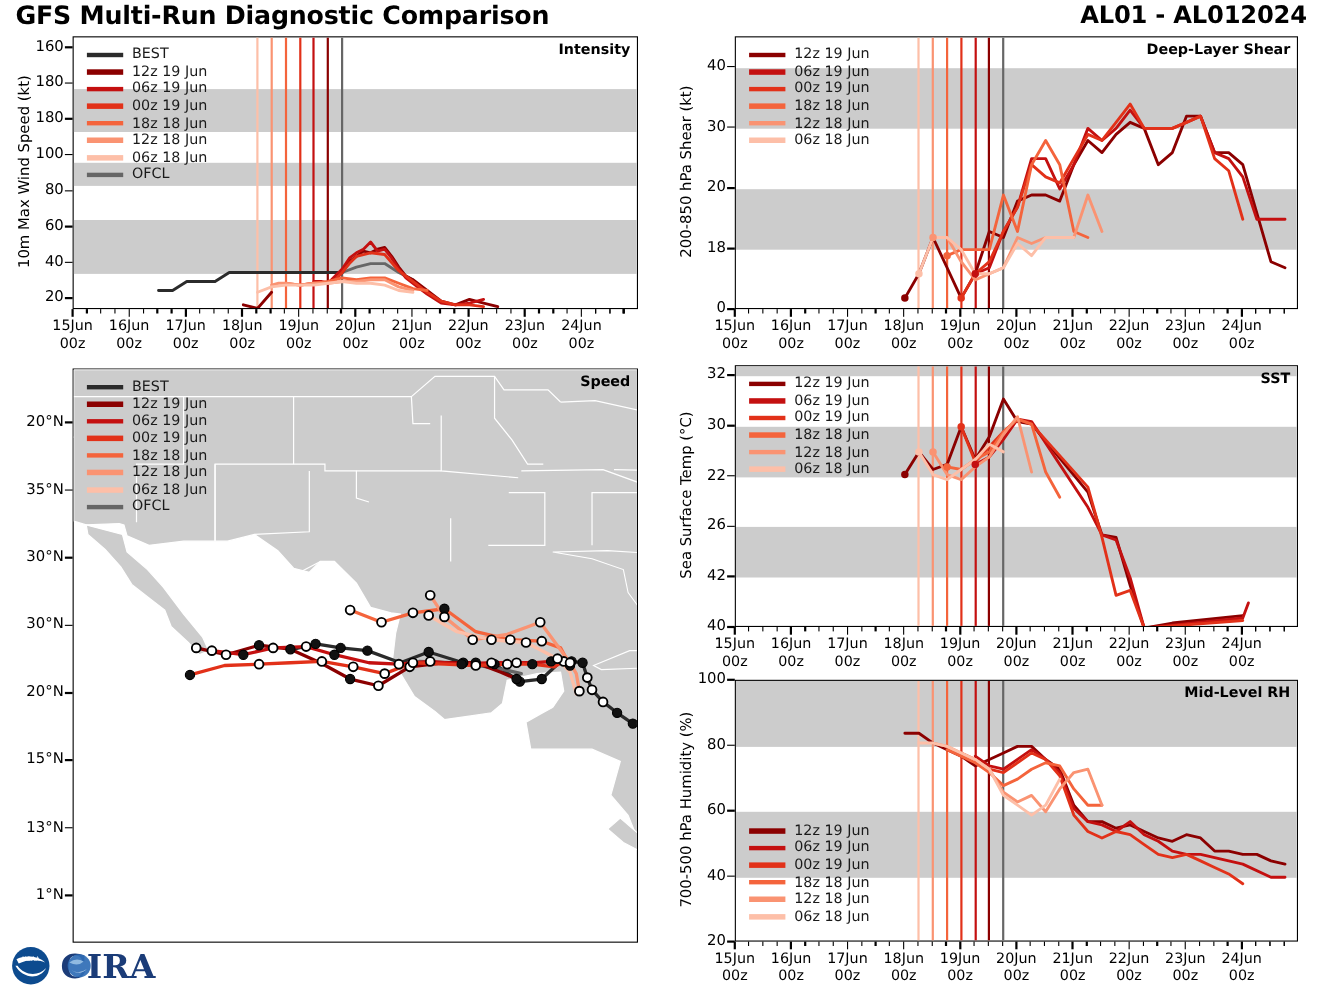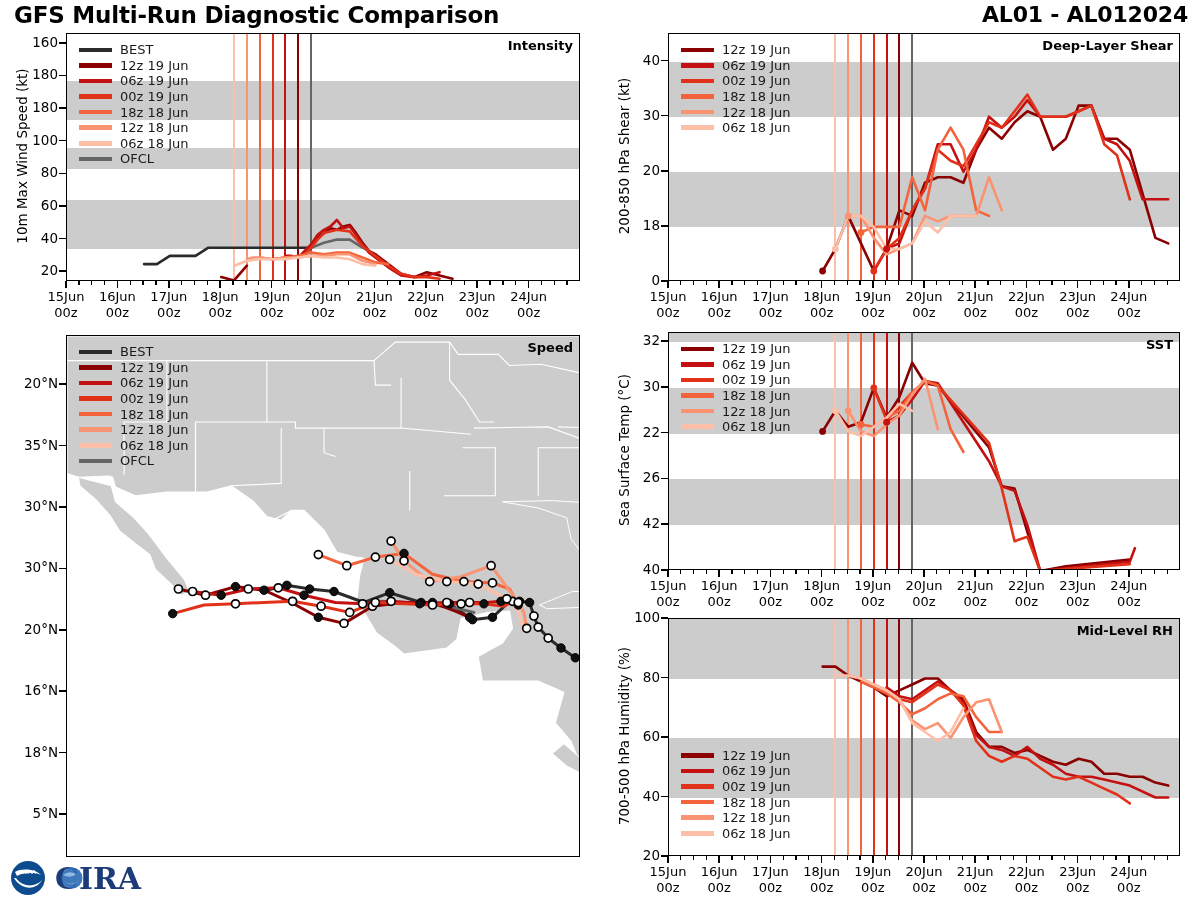--- a/index.html
+++ b/index.html
@@ -816,25 +816,25 @@
       <div class="ytick" style="left: 8px; top: 375.129px; width: 50px;">20°N</div>
       <div class="ytickmark" style="left: 59px; top: 383.329px; width: 7px;"></div>
       <div class="ytick" style="left: 8px; top: 436.541px; width: 50px;">35°N</div>
       <div class="ytickmark" style="left: 59px; top: 444.741px; width: 7px;"></div>
       <div class="ytick" style="left: 8px; top: 497.953px; width: 50px;">30°N</div>
       <div class="ytickmark" style="left: 59px; top: 506.153px; width: 7px;"></div>
       <div class="ytick" style="left: 8px; top: 559.365px; width: 50px;">30°N</div>
       <div class="ytickmark" style="left: 59px; top: 567.565px; width: 7px;"></div>
       <div class="ytick" style="left: 8px; top: 620.776px; width: 50px;">20°N</div>
       <div class="ytickmark" style="left: 59px; top: 628.976px; width: 7px;"></div>
-      <div class="ytick" style="left: 8px; top: 682.188px; width: 50px;">16°N</div>
+      <div class="ytick" style="left: 8px; top: 682.188px; width: 50px;">15°N</div>
       <div class="ytickmark" style="left: 59px; top: 690.388px; width: 7px;"></div>
-      <div class="ytick" style="left: 8px; top: 743.6px; width: 50px;">18°N</div>
+      <div class="ytick" style="left: 8px; top: 743.6px; width: 50px;">13°N</div>
       <div class="ytickmark" style="left: 59px; top: 751.8px; width: 7px;"></div>
-      <div class="ytick" style="left: 8px; top: 805.012px; width: 50px;">5°N</div>
+      <div class="ytick" style="left: 8px; top: 805.012px; width: 50px;">1°N</div>
       <div class="ytickmark" style="left: 59px; top: 813.212px; width: 7px;"></div>
     </div>
   </div>
 
 <div id="logos">
   <svg width="190" height="40" viewBox="0 0 190 40">
     <g>
       <circle cx="20" cy="20" r="17" fill="#0d4b8f"></circle>
       <path d="M7 14 C14 10 27 11 33 17 C27 14 16 14 9 18 Z" fill="#ffffff"></path>
       <path d="M6 20 C13 32 28 33 34 22 C27 30 14 29 8 20 Z" fill="#ffffff"></path>

